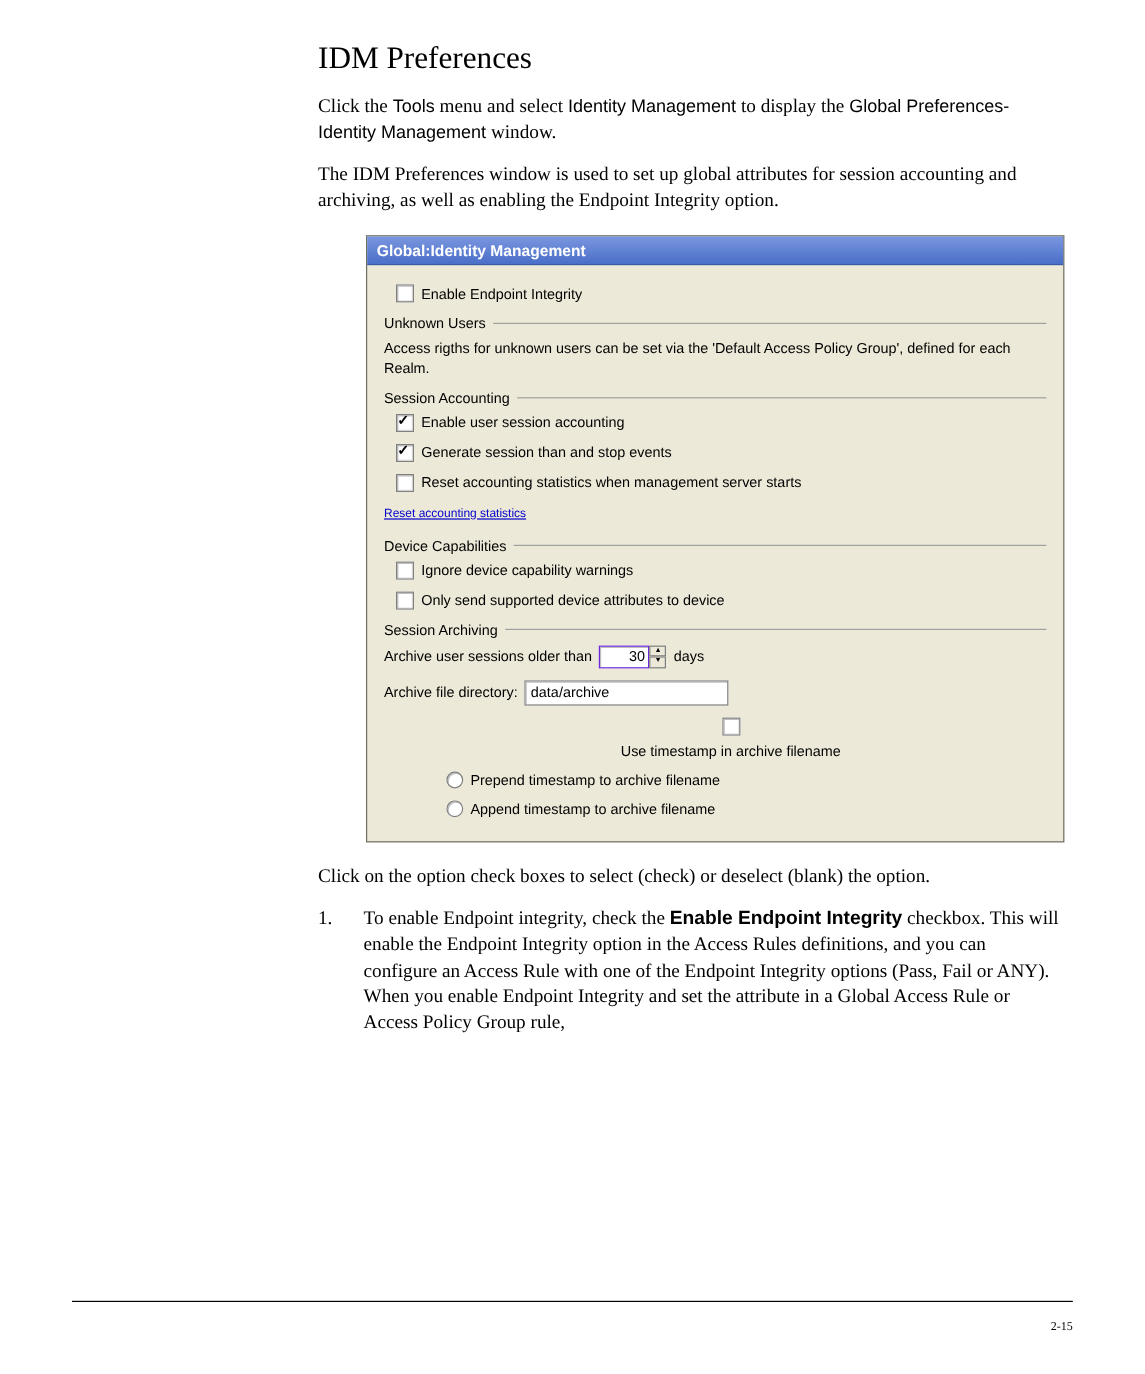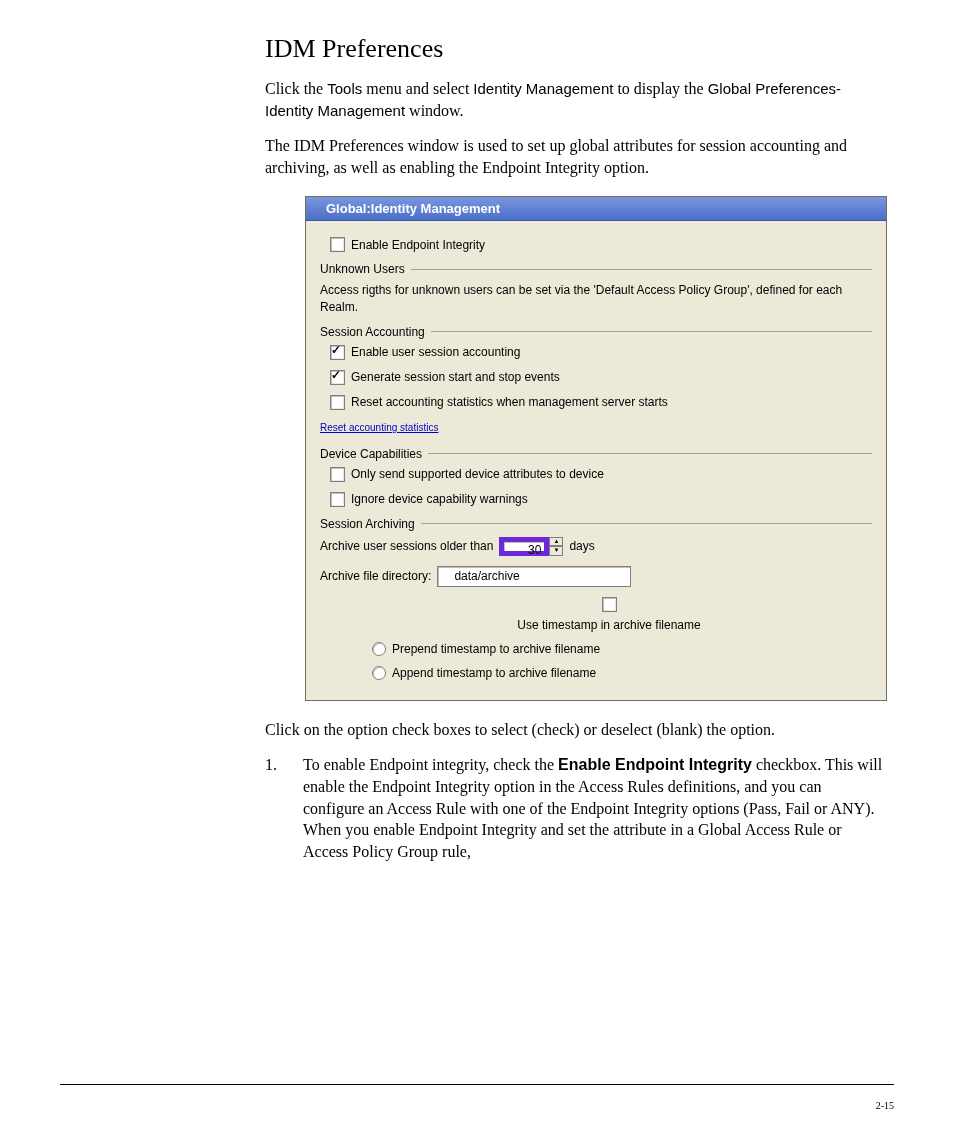--- a/index.html
+++ b/index.html
@@ -48,21 +48,21 @@
     border: 1px solid #716f64;
     font-family: Tahoma, Arial, sans-serif;
     font-size: 12px;
     color: #000;
   }
   .titlebar {
     background: linear-gradient(#7a96df, #4a6fc8);
     color: #fff;
     font-weight: bold;
     font-size: 13px;
-    padding: 4px 20px;
+    padding: 4px 8px;
     border-bottom: 1px solid #3a5aa8;
   }
   .panel-body {
     padding: 14px 14px 10px 14px;
   }
   .checkbox-row {
     display: flex;
     align-items: center;
     gap: 6px;
     margin: 2px 0 10px 10px;
@@ -133,34 +133,34 @@
     display: flex;
     align-items: center;
     gap: 6px;
     font-size: 12px;
     margin: 4px 0 10px 0;
   }
   .textfield {
     background: #fff;
     border: 1px solid #7f7f7f;
     box-shadow: inset 1px 1px 0 #bfbfbf;
-    padding: 1px 16px;
+    padding: 1px 4px;
     font-family: Tahoma, Arial, sans-serif;
     font-size: 12px;
     height: 17px;
     line-height: 17px;
   }
   .spinner {
     display: inline-flex;
     align-items: stretch;
     height: 19px;
   }
   .spinner .val {
     background: #fff;
-    border: 5px solid #6d28d9;
+    border: 1px solid #6d28d9;
     box-shadow: inset 1px 1px 0 #bfbfbf;
     width: 34px;
     text-align: right;
     padding: 0 3px;
     font-size: 12px;
     line-height: 17px;
   }
   .spinner .arrows {
     display: flex;
     flex-direction: column;
@@ -243,41 +243,41 @@
           <div class="group-header">
             <span class="label">Session Accounting</span>
             <span class="rule"></span>
           </div>
           <div class="checkbox-row">
             <span class="checkbox checked"></span>
             <span>Enable user session accounting</span>
           </div>
           <div class="checkbox-row">
             <span class="checkbox checked"></span>
-            <span>Generate session start and stop events</span>
+            <span>Generate session than and stop events</span>
           </div>
           <div class="checkbox-row">
             <span class="checkbox"></span>
             <span>Reset accounting statistics when management server starts</span>
           </div>
           <span class="link">Reset accounting statistics</span>
         </div>
 
         <div class="group">
           <div class="group-header">
             <span class="label">Device Capabilities</span>
             <span class="rule"></span>
           </div>
           <div class="checkbox-row">
             <span class="checkbox"></span>
+            <span>Ignore device capability warnings</span>
+          </div>
+          <div class="checkbox-row">
+            <span class="checkbox"></span>
             <span>Only send supported device attributes to device</span>
-          </div>
-          <div class="checkbox-row">
-            <span class="checkbox"></span>
-            <span>Ignore device capability warnings</span>
           </div>
         </div>
 
         <div class="group">
           <div class="group-header">
             <span class="label">Session Archiving</span>
             <span class="rule"></span>
           </div>
           <div class="inline-row">
             <span>Archive user sessions older than</span>

